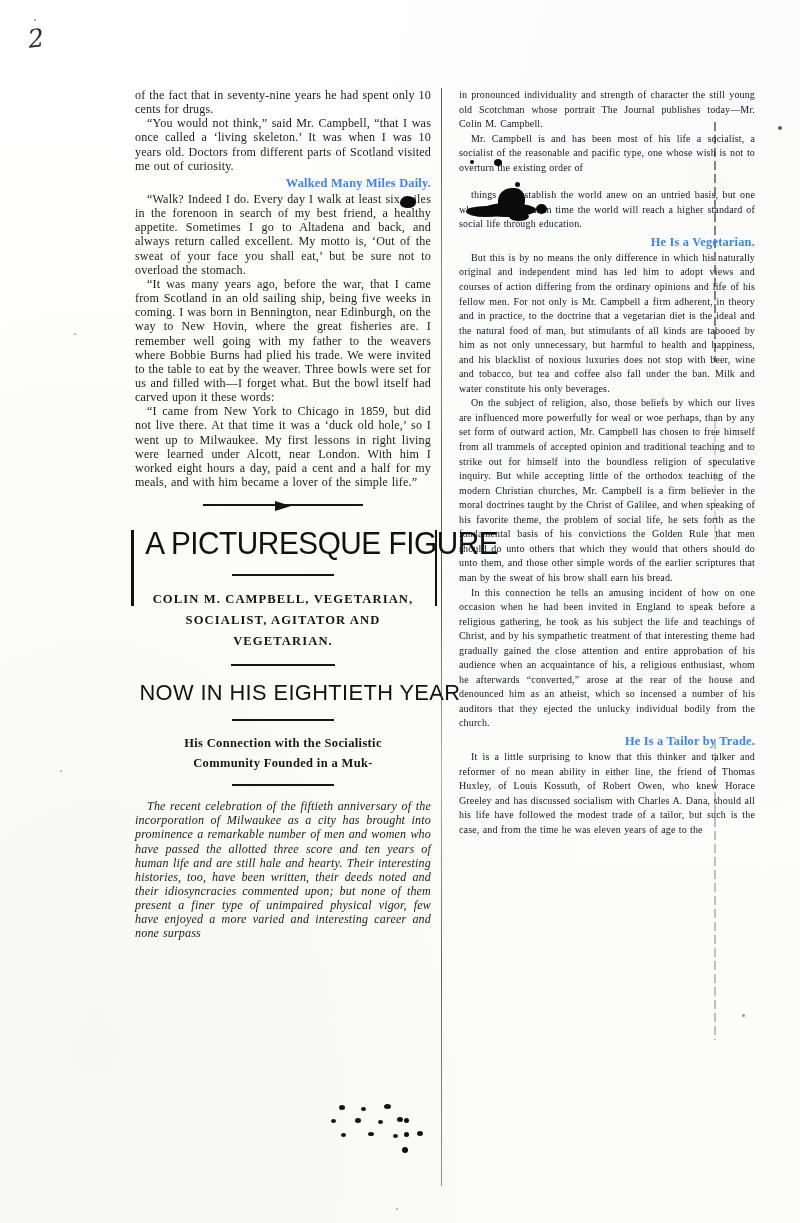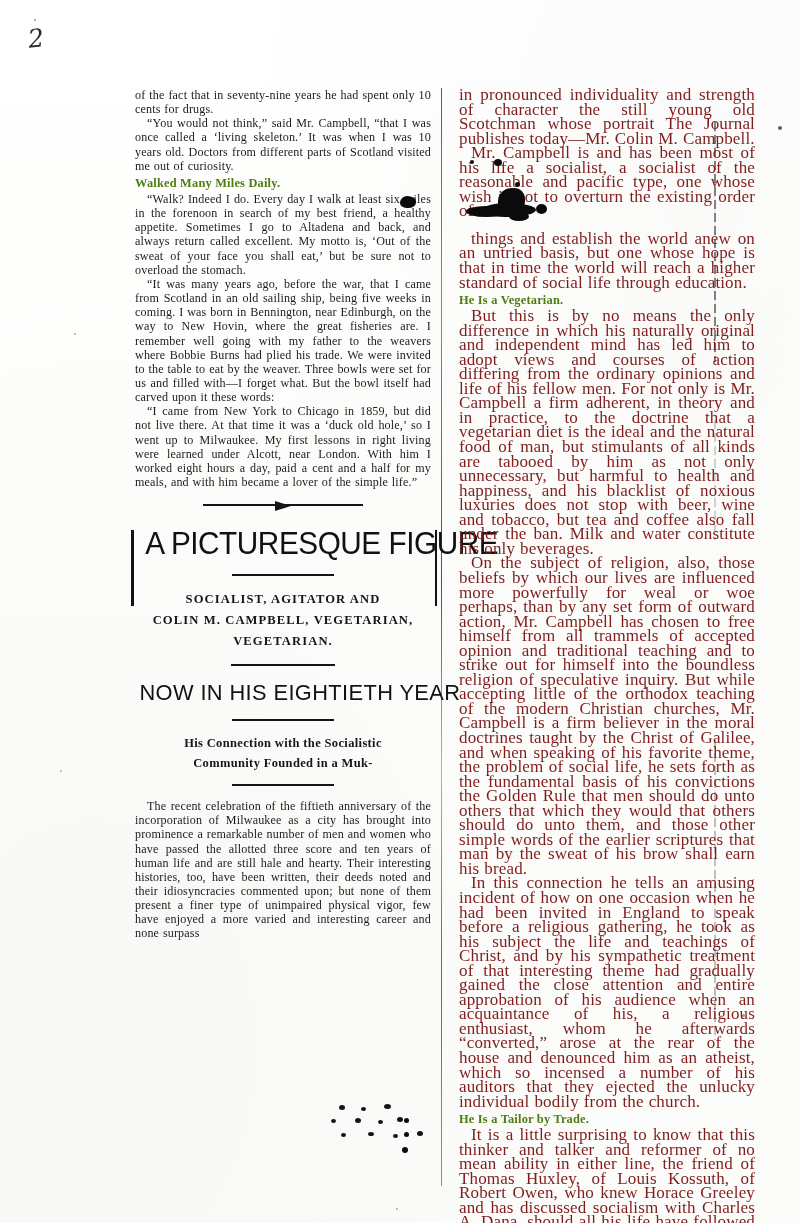--- a/index.html
+++ b/index.html
@@ -78,39 +78,39 @@
     font-family: "Liberation Serif", serif;
     font-size: 12.1px;
     line-height: 14.15px;
     text-align: justify;
     text-indent: 12px;
     color: #1c1c1c;
     letter-spacing: 0.15px;
     word-spacing: 0.6px;
   }
   p.body.cont { text-indent: 0; }
-  p.body.tight { line-height: 14.1px; }
+  p.body.tight { line-height: 14.1px; font-style: italic; }
 
   .col-right p.body {
-    font-size: 17px;
+    font-size: 10px;
     line-height: 14.55px;
-    color: #7f1d1d;
+    color: #0f172a;
   }
 
   
   .col-right .faded { color: #3a3a3a; }
 
   h3.subhead {
     margin: 3px 0 1px 0;
-    text-align: left;
+    text-align: right;
     font-family: "Liberation Serif", serif;
     font-weight: bold;
     font-size: 12.4px;
     letter-spacing: 0.2px;
-    color: #4d7c0f;
+    color: #3b82f6;
   }
 
   .verse {
     margin: 1px 0 1px 0;
     font-family: "Liberation Serif", serif;
     font-size: 10.6px;
     line-height: 11.6px;
     font-weight: bold;
     color: #1d1d1d;
     padding-left: 52px;
@@ -315,22 +315,22 @@
 
       <div class="headline-block">
         <div class="hl-frame-left"></div>
         <div class="hl-frame-right"></div>
 
         <h1 class="headline">A PICTURESQUE FIGURE</h1>
 
         <div class="rule-short"></div>
 
         <h2 class="deck">
+          <div>COLIN M. CAMPBELL, VEGETARIAN,</div>
           <div>SOCIALIST, AGITATOR AND</div>
-          <div>COLIN M. CAMPBELL, VEGETARIAN,</div>
           <div>VEGETARIAN.</div>
         </h2>
 
         <div class="rule-short wide"></div>
 
         <h1 class="headline2">NOW IN HIS EIGHTIETH YEAR</h1>
 
         <div class="rule-short"></div>
 
         <h2 class="deck2">

